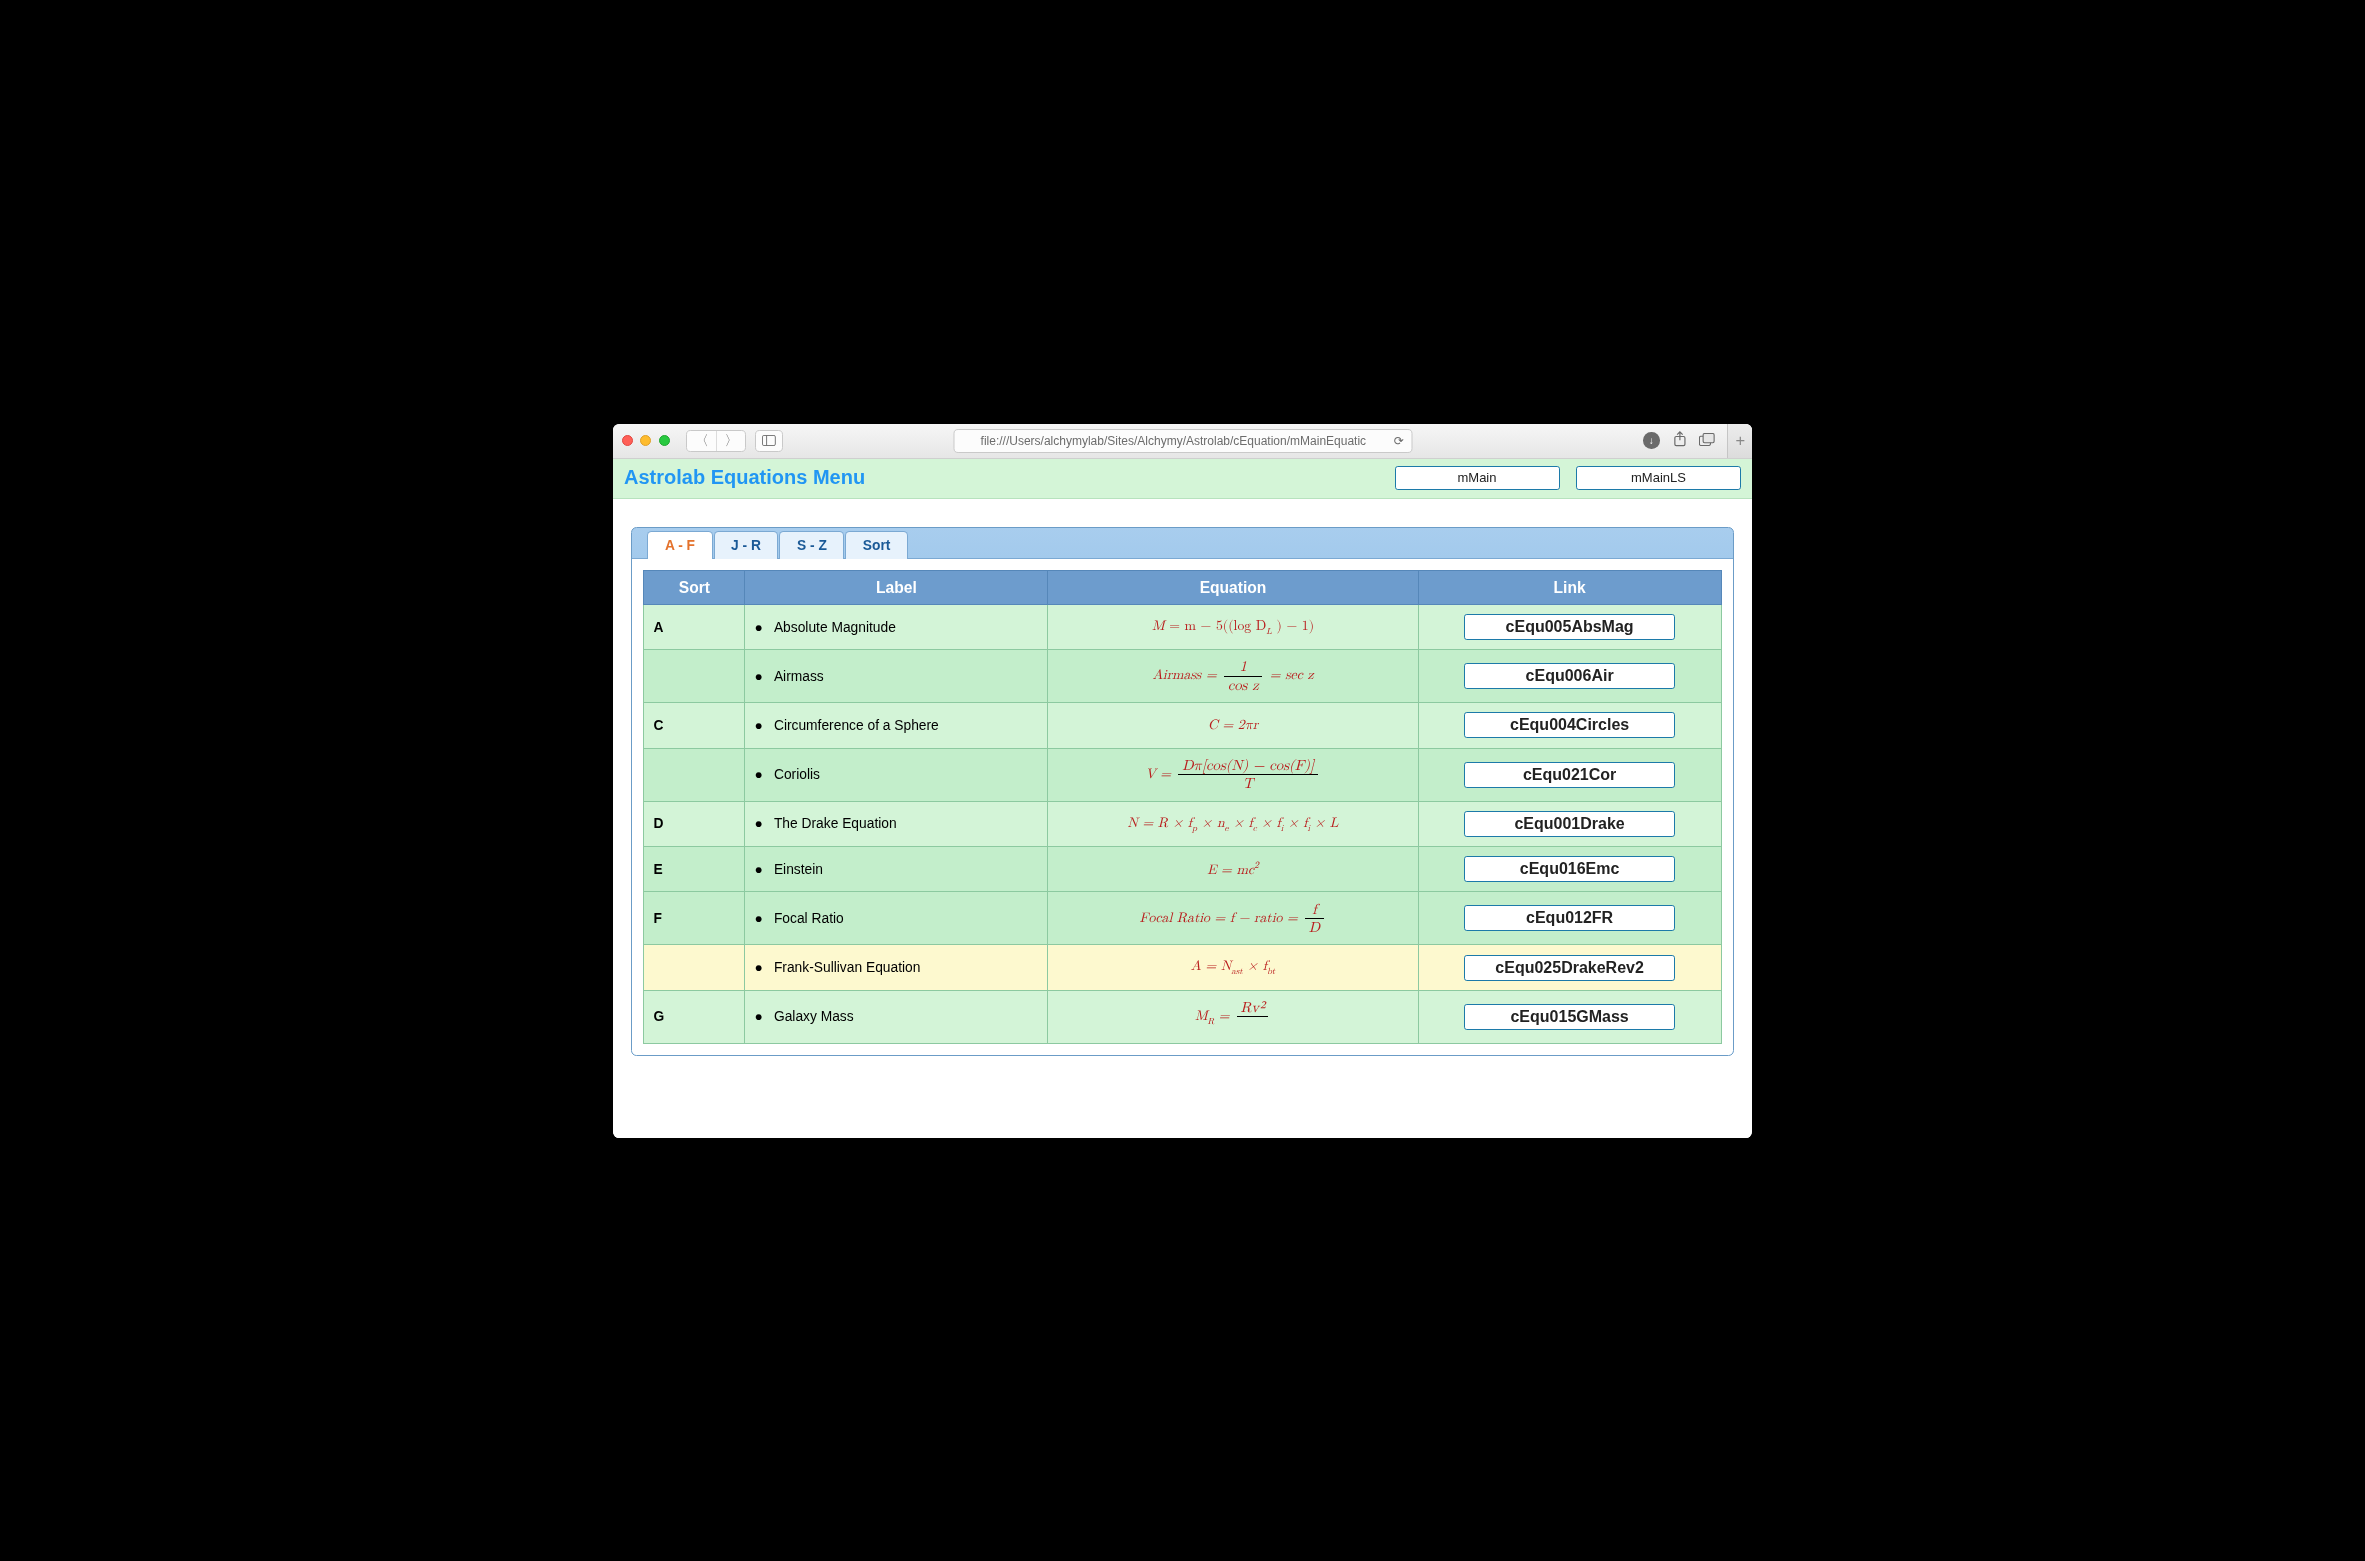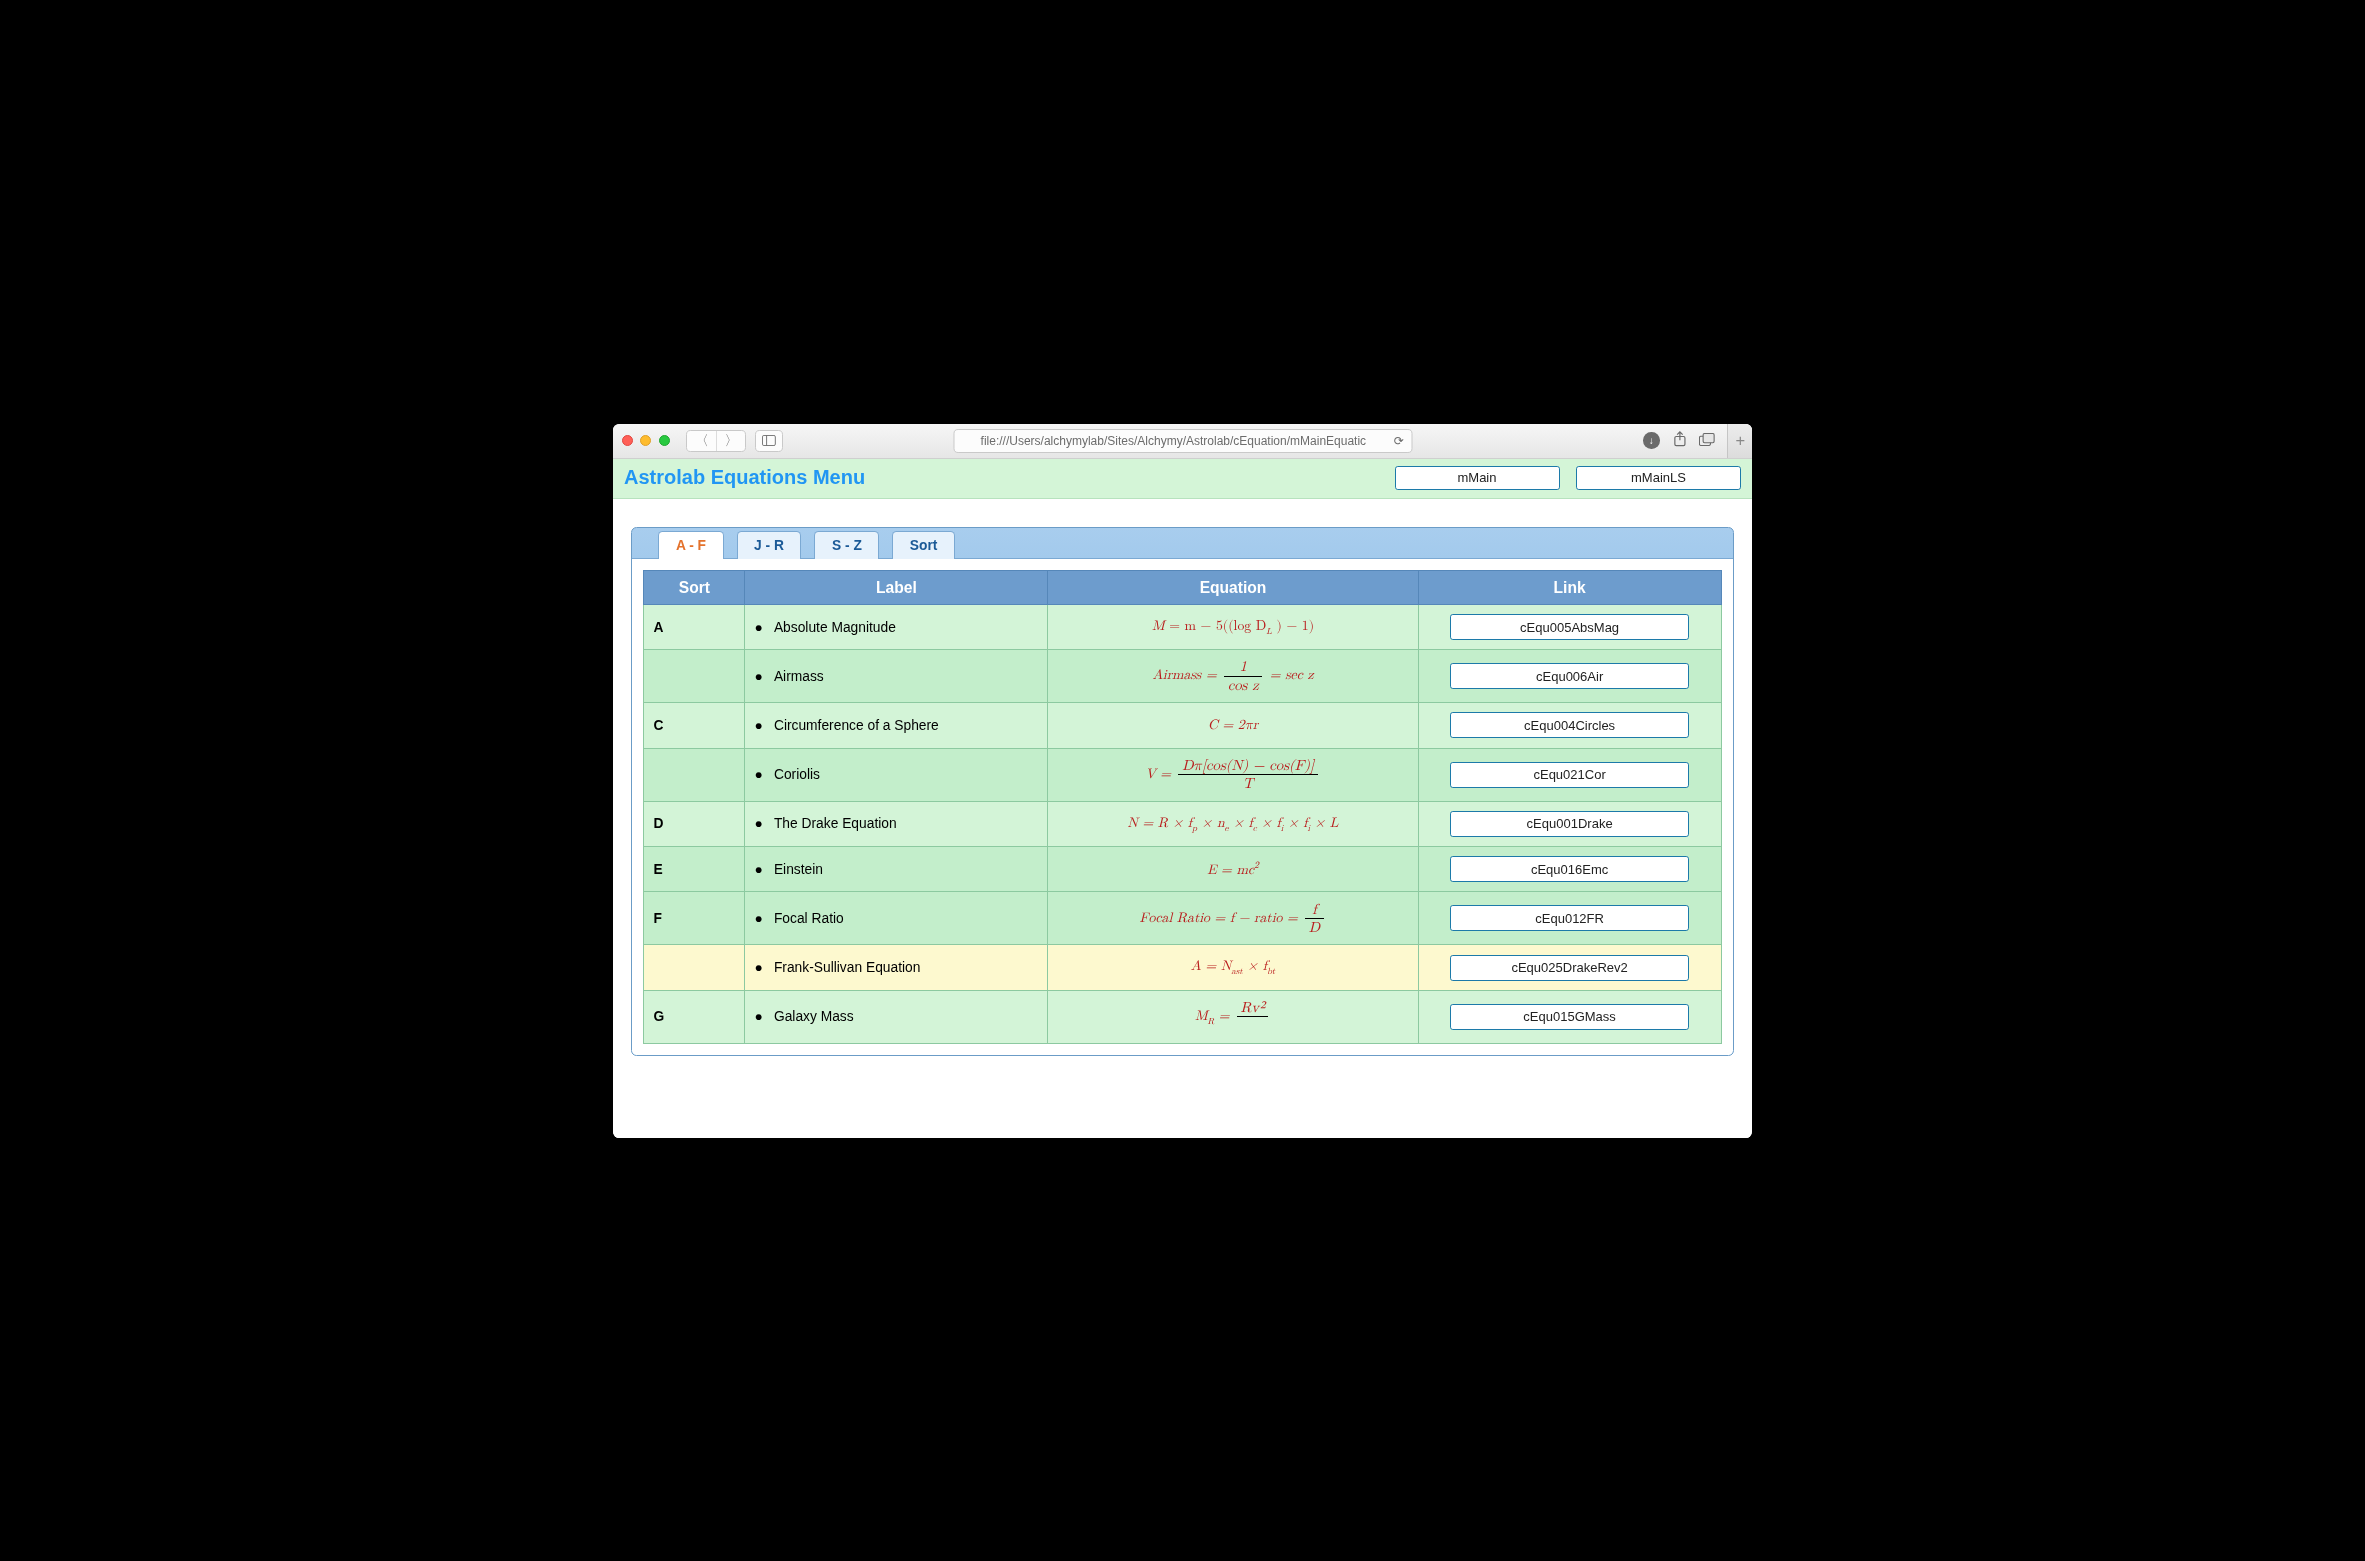--- a/index.html
+++ b/index.html
@@ -139,22 +139,22 @@
   .content-wrap{
     padding:27.5px 18.4px 0 18.4px;
   }
   .panel{
     border:0.9px solid #6b9cc7;
     border-radius:5.5px;
     background:linear-gradient(#a8cdee,#7eb4e0 45%,#6aa5d6);
     padding-top:3.7px;
   }
   .tab-row{
-    display:flex; gap:13px;
-    padding-left:26px;
+    display:flex; gap:1px;
+    padding-left:15px;
     margin-bottom:-0.9px;
   }
   .tab{
     background:#e7f2fc;
     border:0.9px solid #7ba9d3;
     border-bottom:none;
     border-radius:4.6px 4.6px 0 0;
     padding:5.5px 16.5px 6.4px 16.5px;
     font-size:13.8px;
     font-weight:600;
@@ -233,27 +233,28 @@
     border-top:1.2px solid #000;
     padding:0.9px 1.8px 0 1.8px;
     display:inline-block;
   }
   sub{font-size:0.65em;font-style:italic;}
   sup{font-size:0.7em;}
   .rm{font-style:normal;}
 
   .link-cell{ text-align:center;}
   .link-btn{
-    width:239px; height:26px;
+    width:211px; height:26px;
     background:#fff;
     border:1.8px solid #1c7aa9;
     border-radius:2.8px;
     display:inline-flex;align-items:center;justify-content:center;
-    font-size:13px;
+    font-size:16px;
     color:#222;
+    font-weight:bold;
   }
 </style>
 </head>
 <body>
 
 <div class="browser-window">
 
   <div class="title-bar">
     <div class="traffic-lights">
       <span class="traffic-light tl-close"></span>

